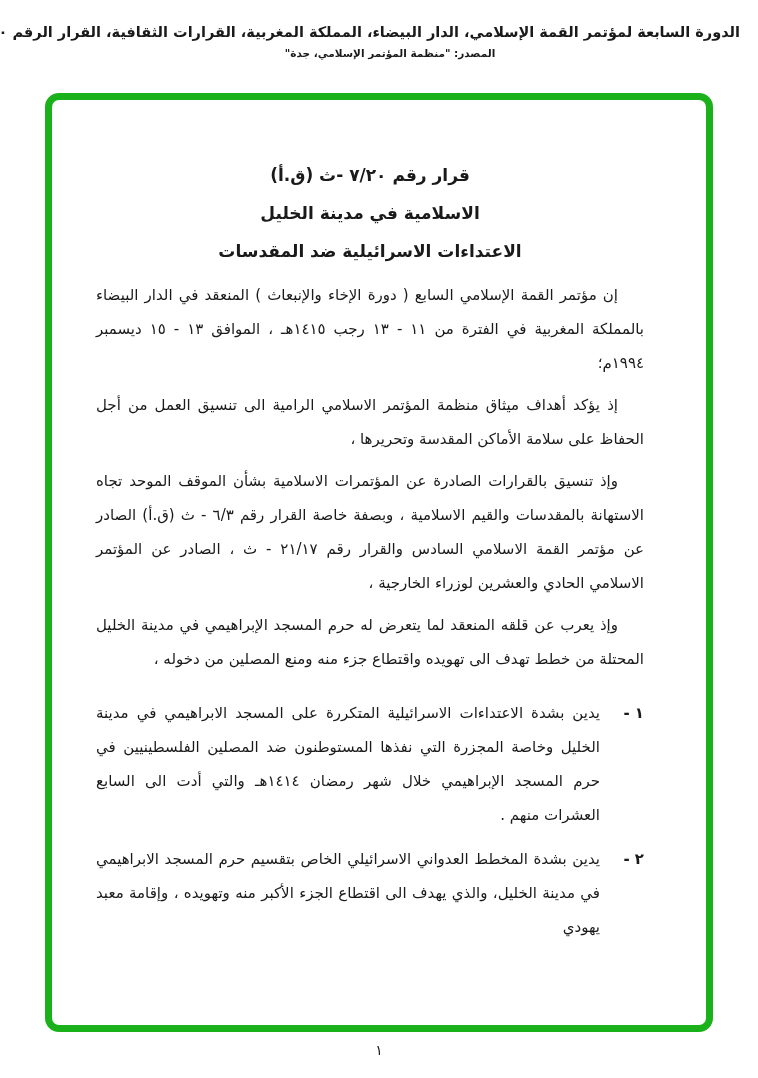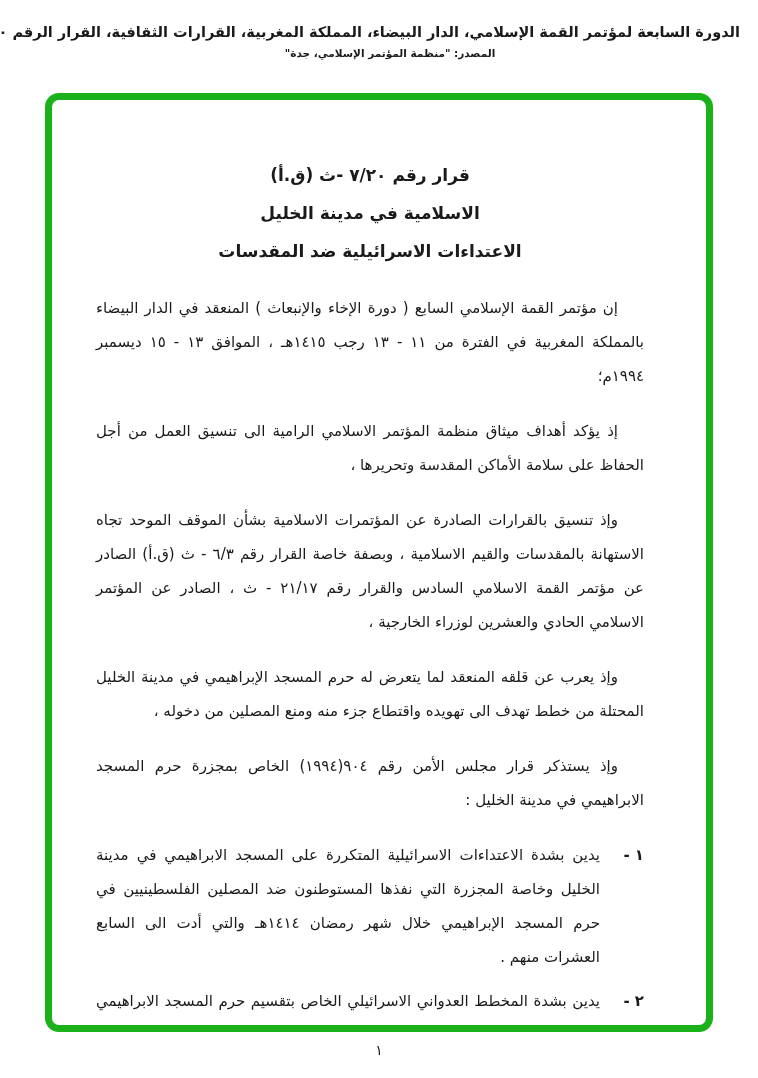--- a/index.html
+++ b/index.html
@@ -50,21 +50,21 @@
     text-align: center;
     font-weight: bold;
     font-size: 17px;
     line-height: 38px;
     margin-bottom: 8px;
   }
   .para {
     font-size: 15px;
     line-height: 34px;
     text-align: justify;
-    margin: 21px 0;
+    margin: 8px 0;
     text-indent: 26px;
   }
   .para .lead { font-weight: normal; }
   .items { margin-top: 20px; }
   .item {
     display: flex;
     direction: rtl;
     font-size: 15px;
     line-height: 34px;
     margin-bottom: 10px;
@@ -106,21 +106,20 @@
   </div>
 
   <p class="para"><span class="lead"></span><span>إن مؤتمر القمة الإسلامي السابع ( دورة الإخاء والإنبعاث ) المنعقد في الدار البيضاء بالمملكة المغربية في الفترة من ١١ - ١٣ رجب ١٤١٥هـ ، الموافق ١٣ - ١٥ ديسمبر ١٩٩٤م؛</span></p>
 
   <p class="para"><span class="lead">إذ يؤكد</span><span> أهداف ميثاق منظمة المؤتمر الاسلامي الرامية الى تنسيق العمل من أجل الحفاظ على سلامة الأماكن المقدسة وتحريرها ،</span></p>
 
   <p class="para"><span class="lead">وإذ تنسيق</span><span> بالقرارات الصادرة عن المؤتمرات الاسلامية بشأن الموقف الموحد تجاه الاستهانة بالمقدسات والقيم الاسلامية ، وبصفة خاصة القرار رقم ٦/٣ - ث (ق.أ) الصادر عن مؤتمر القمة الاسلامي السادس والقرار رقم ٢١/١٧ - ث ، الصادر عن المؤتمر الاسلامي الحادي والعشرين لوزراء الخارجية ،</span></p>
 
   <p class="para"><span class="lead">وإذ يعرب عن قلقه المنعقد</span><span> لما يتعرض له حرم المسجد الإبراهيمي في مدينة الخليل المحتلة من خطط تهدف الى تهويده واقتطاع جزء منه ومنع المصلين من دخوله ،</span></p>
 
-  <p class="para"><span class="lead">وإذ يستذكر</span><span> قرار مجلس الأمن رقم ٩٠٤(١٩٩٤) الخاص بمجزرة حرم المسجد الابراهيمي في مدينة الخليل :</span></p>
 
   <div class="items">
     <div class="item">
       <span class="num">١ -</span>
       <span class="itext"><span class="lead">يدين بشدة</span><span> الاعتداءات الاسرائيلية المتكررة على المسجد الابراهيمي في مدينة الخليل وخاصة المجزرة التي نفذها المستوطنون ضد المصلين الفلسطينيين في حرم المسجد الإبراهيمي خلال شهر رمضان ١٤١٤هـ والتي أدت الى السابع العشرات منهم .</span></span>
     </div>
     <div class="item">
       <span class="num">٢ -</span>
       <span class="itext"><span class="lead">يدين بشدة</span><span> المخطط العدواني الاسرائيلي الخاص بتقسيم حرم المسجد الابراهيمي في مدينة الخليل، والذي يهدف الى اقتطاع الجزء الأكبر منه وتهويده ، وإقامة معبد يهودي</span></span>
     </div>

